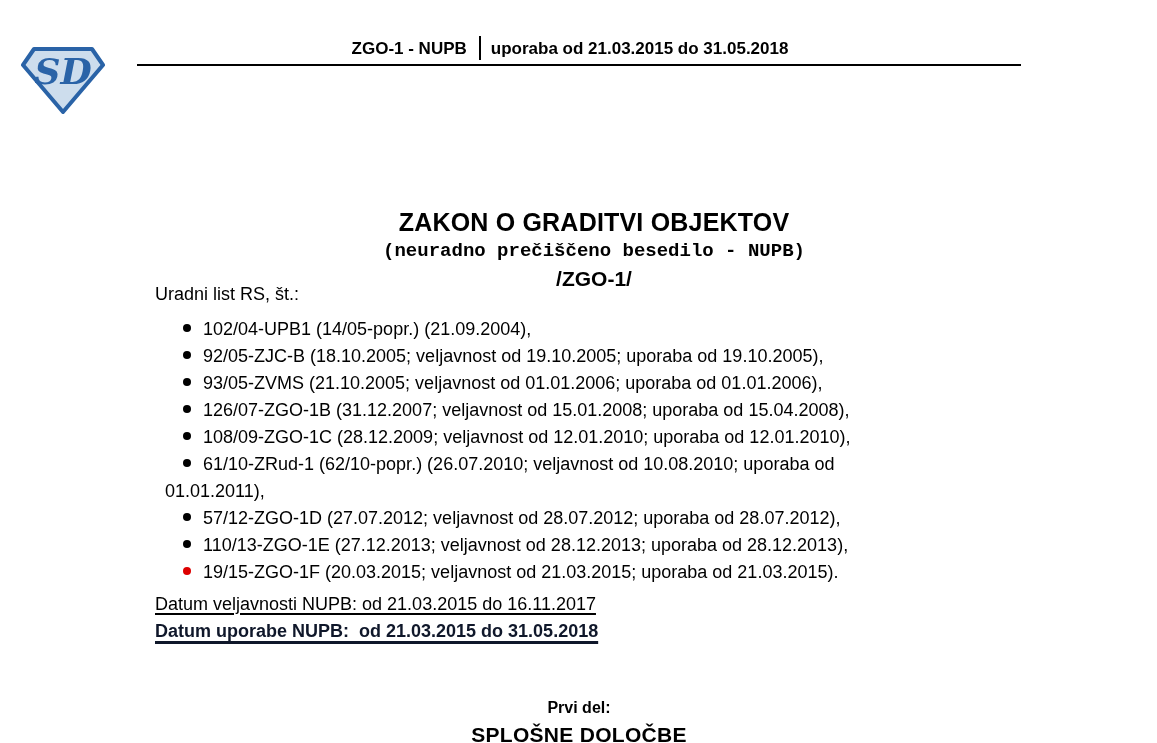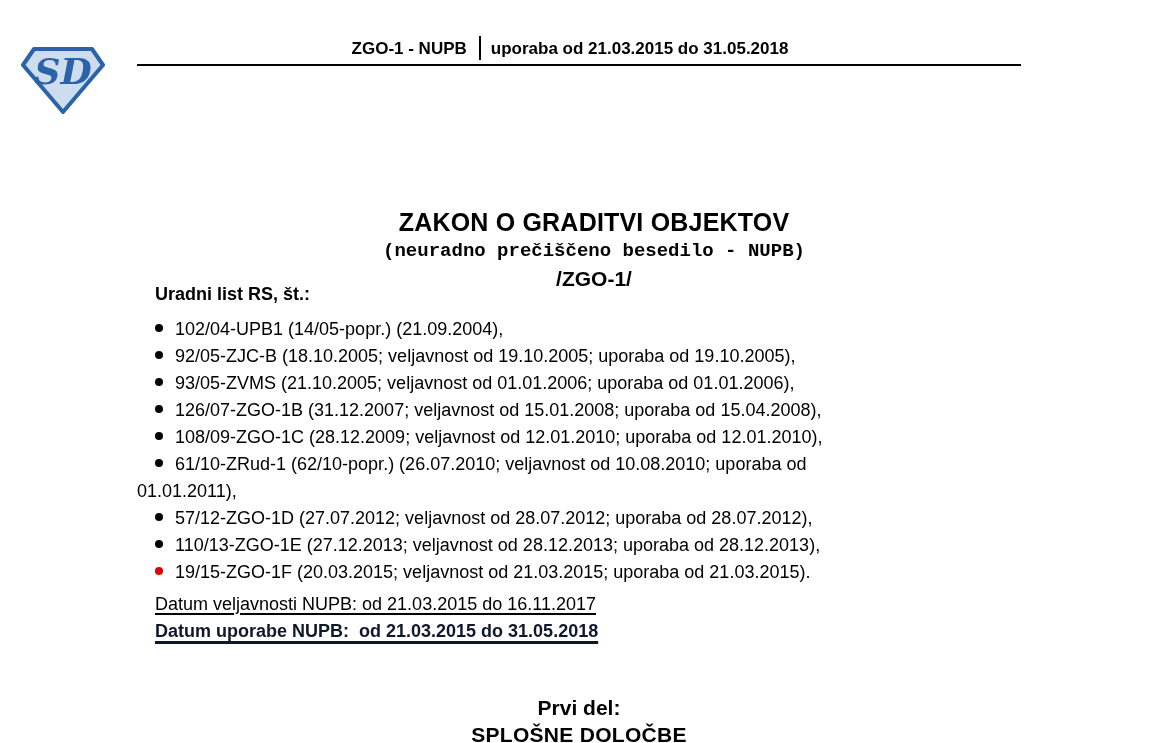--- a/index.html
+++ b/index.html
@@ -67,25 +67,25 @@
     position: absolute;
     left: 137px;
     top: 281px;
     width: 890px;
     font-size: 18px;
   }
   .list-intro {
     padding-left: 18px;
     line-height: 27px;
     margin-bottom: 8px;
-    font-weight: bold;
   }
   .bullet-item {
     line-height: 27px;
     text-indent: 18px;
+    margin-left: 28px;
   }
   .bullet {
     display: inline-block;
     width: 8px;
     height: 8px;
     border-radius: 50%;
     background: #000000;
     margin-right: 12px;
     vertical-align: 3px;
   }
@@ -118,21 +118,21 @@
 
   
   .footer-block {
     position: absolute;
     left: 137px;
     top: 695px;
     width: 884px;
     text-align: center;
     font-weight: bold;
   }
-  .part-label { font-size: 21px; line-height: 26px; }
+  .part-label { font-size: 16px; line-height: 26px; }
   .part-title { font-size: 21px; line-height: 27px; letter-spacing: 0.3px; }
 </style>
 </head>
 <body>
 
 <div class="page">
 
   <div class="logo">
     <svg viewBox="0 0 84 68" width="84" height="68">
       <polygon points="13,3 71,3 82,19 42,66 2,19" fill="#cddded" stroke="#2a63a7" stroke-width="4" stroke-linejoin="round"></polygon>

